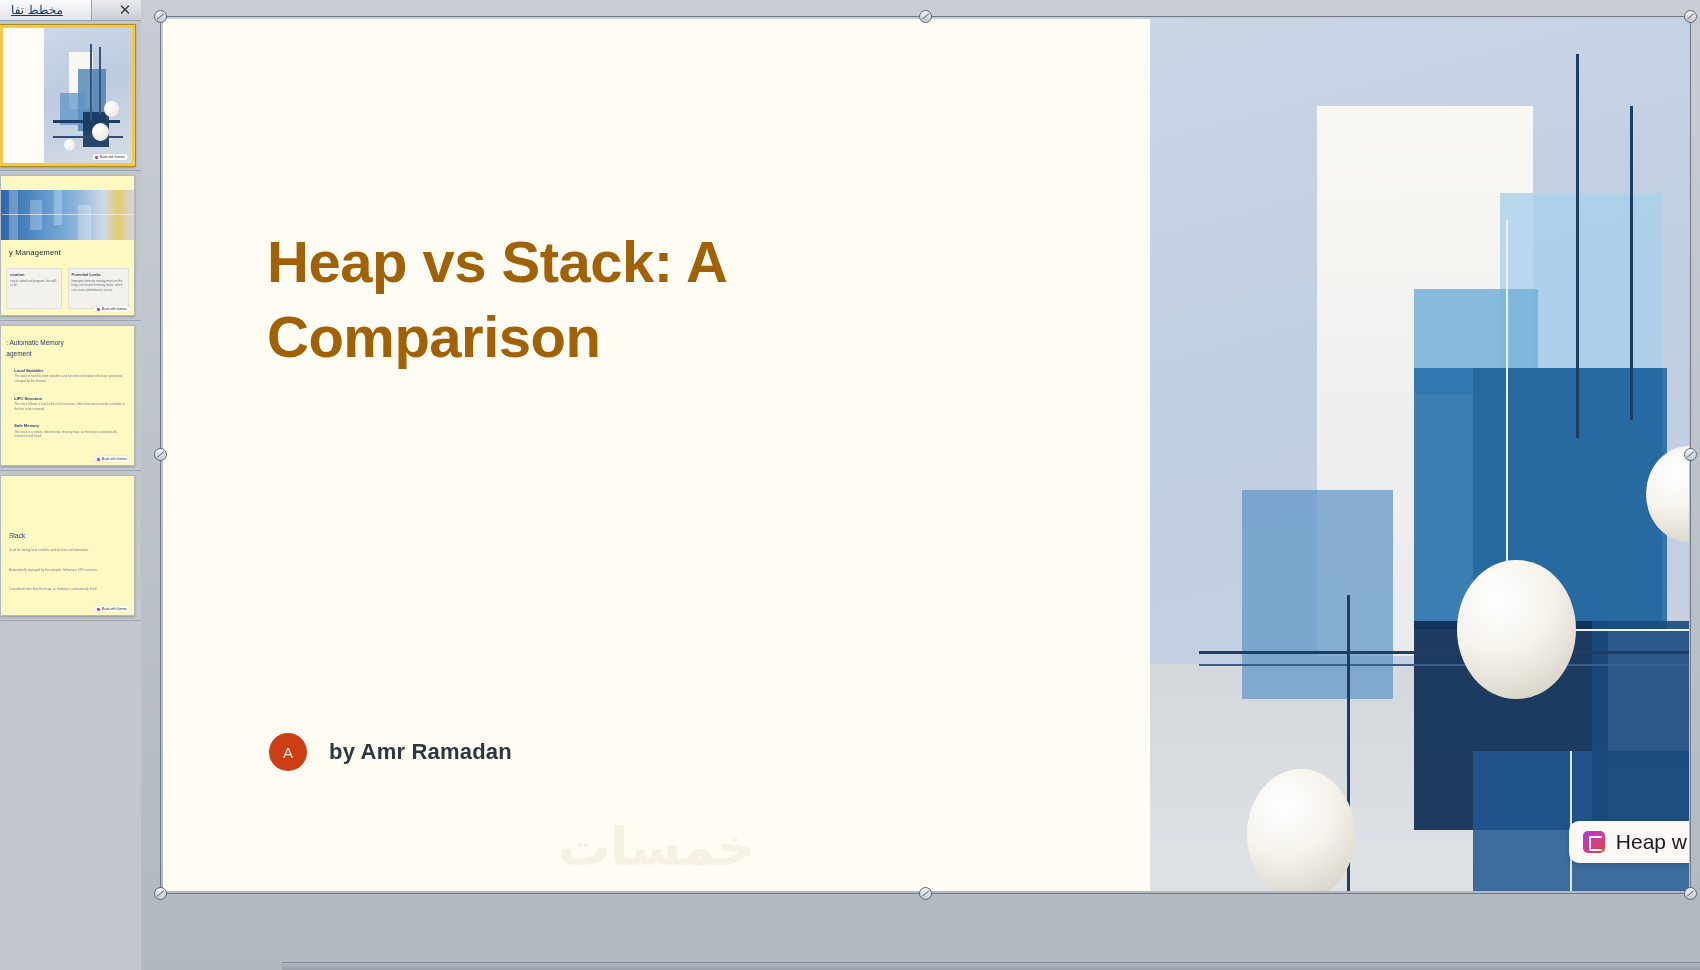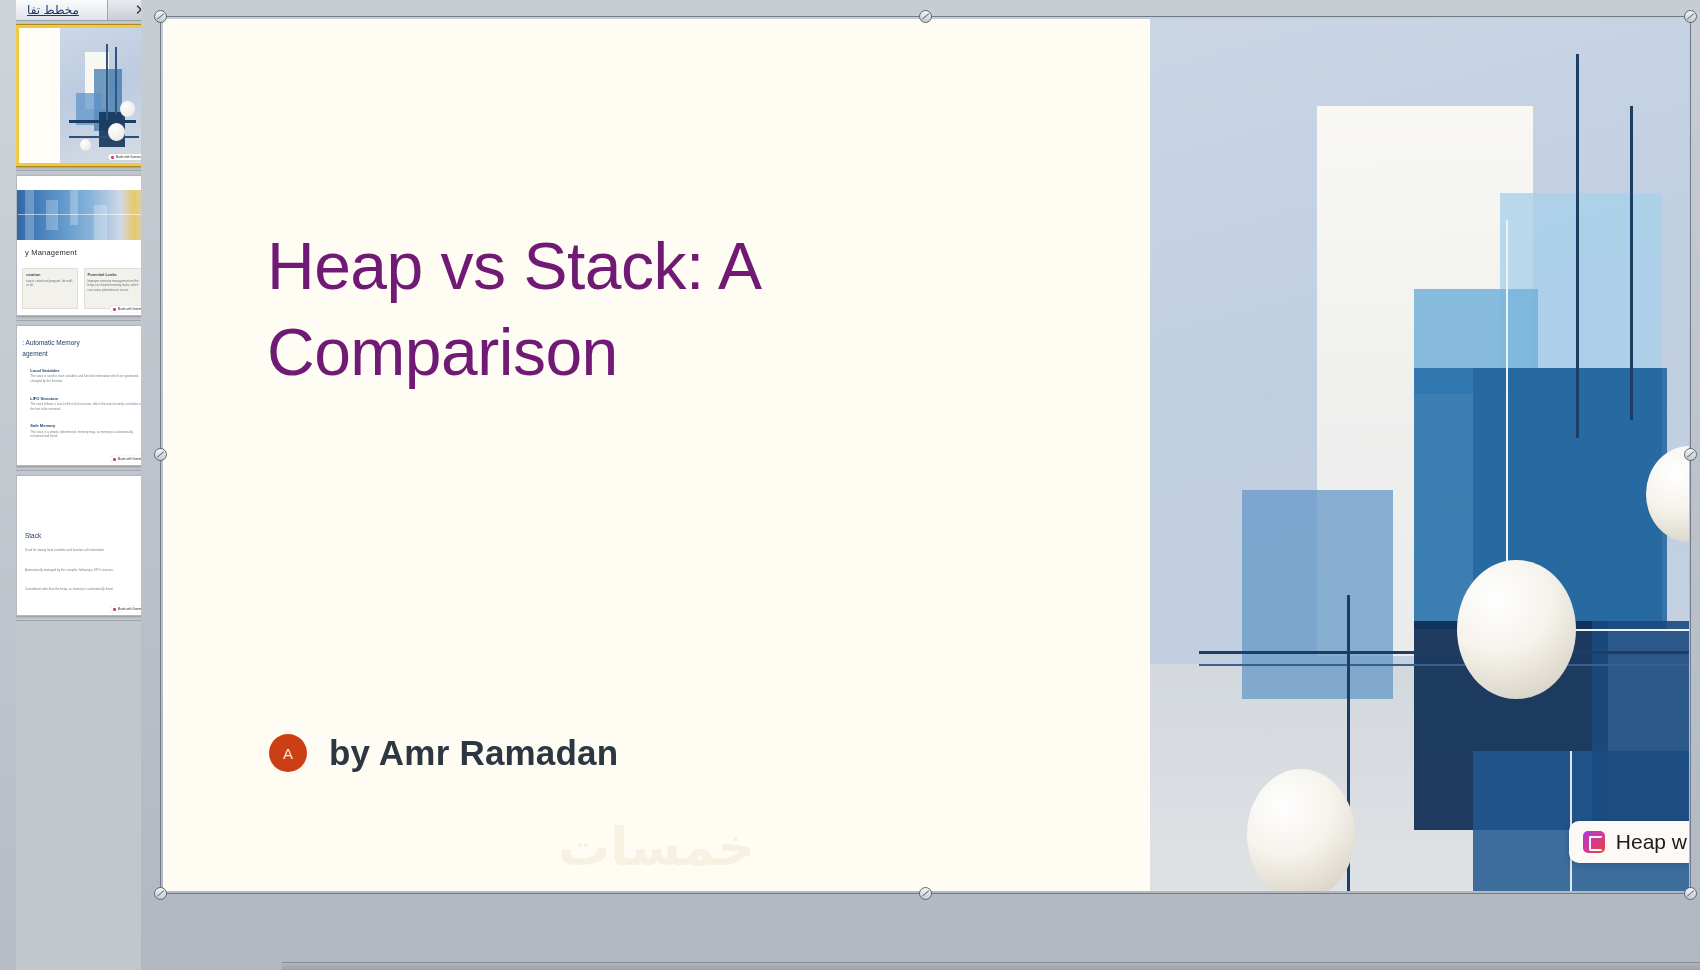--- a/index.html
+++ b/index.html
@@ -8,21 +8,21 @@
     width:1700px; height:970px; overflow:hidden;
     font-family:"Liberation Sans", sans-serif;
     background:#b9bfc7;
   }
 
   
   #app { position:relative; width:1700px; height:970px;
          background:linear-gradient(#cfd4da,#b6bcc4); }
 
   
-  #left-panel { position:absolute; left:16px; top:0; width:141px; height:970px;
+  #left-panel { position:absolute; left:0; top:0; width:141px; height:970px;
                 background:#d9dde2; border-right:1px solid #8c9098; }
 
   
   #tab-strip { position:absolute; left:0; top:0; width:141px; height:21px;
                background:linear-gradient(#e9ebee,#c9ced5);
                border-bottom:1px solid #9aa0a8; overflow:hidden; }
   #doc-tab { position:absolute; left:-18px; top:0; width:110px; height:21px;
              background:linear-gradient(#fafbfc,#dfe3e8);
              border:1px solid #a2a8b0; border-top:none; border-bottom:none;
              direction:rtl; text-align:center;
@@ -32,21 +32,21 @@
                font-size:15px; color:#3a3a3a; text-align:center; line-height:19px;
                font-weight:bold; cursor:pointer; font-family:"DejaVu Sans",sans-serif;}
 
   
   #thumb-list { position:absolute; left:0; top:21px; width:141px; height:949px;
                 background:#c2c7ce; overflow:hidden; }
   .thumb { position:relative; width:141px; height:150px;
            border-bottom:1px solid #9fa5ad; background:#c2c7ce;
            padding:4px 6px 4px 0; }
   .thumb-inner { position:relative; width:100%; height:100%;
-                 background:#ffffff; border:1px solid #b3b8c0; overflow:hidden;
+                 background:#fef9c3; border:1px solid #b3b8c0; overflow:hidden;
                  box-shadow:0 1px 2px rgba(0,0,0,.25); }
   .thumb.selected { background:#c2c7ce; }
   .thumb.selected .thumb-inner { border:3px solid #f0c84a;
                  box-shadow:0 0 0 1px #b08a18, 0 1px 3px rgba(0,0,0,.4); }
 
   
   .t1-left { position:absolute; left:0; top:0; width:32%; height:100%;
              background:#fffdf5; }
   .t1-right { position:absolute; left:32%; top:0; width:68%; height:100%;
               background:linear-gradient(160deg,#ccd8e8 0%,#bccbe0 45%,#d7dde4 100%); }
@@ -97,31 +97,31 @@
   .h-bc{ left:50%; margin-left:-7px; bottom:-7px;} .h-br{ right:-7px; bottom:-7px;}
 
   
   #slide { position:absolute; left:22px; top:19px; width:1526px; height:872px;
            background:#fffdf3; overflow:hidden; }
 
   
   #slide-text { position:absolute; left:0; top:0; width:987px; height:100%;
                 background:#fffdf3; }
   #slide-title { position:absolute; left:104px; top:205px; width:760px;
-                 font-size:66px; line-height:1.3; color:#701a75;
-                 font-weight:400; letter-spacing:-.5px; }
+                 font-size:58px; line-height:1.3; color:#a16207;
+                 font-weight:700; letter-spacing:-.5px; }
   #slide-body { position:absolute; left:101px; top:460px; width:770px;
                 font-size:24.5px; line-height:1.72; color:#39424d; }
   #author-row { position:absolute; left:106px; top:714px;
                 display:flex; align-items:center; gap:22px; }
   #avatar { width:38px; height:38px; border-radius:50%;
             background:#cc3f14; color:#fbe9e2; font-size:15px;
             display:flex; align-items:center; justify-content:center;
             font-weight:500; }
-  #author-name { font-size:35px; font-weight:bold; color:#2c3742;
+  #author-name { font-size:22px; font-weight:bold; color:#2c3742;
                  letter-spacing:.2px; }
   #watermark { position:absolute; left:0; right:0; bottom:14px;
                text-align:center; font-size:52px; color:#f6f1e2;
                font-family:"DejaVu Sans", sans-serif; direction:rtl;
                letter-spacing:2px; font-weight:600; }
 
   
   #slide-art { position:absolute; left:987px; top:0; right:0; height:100%;
                background:linear-gradient(165deg,#cad6e6 0%,#bfcee1 40%,#c3d0e0 70%,#d4d9de 100%);
                overflow:hidden; }

